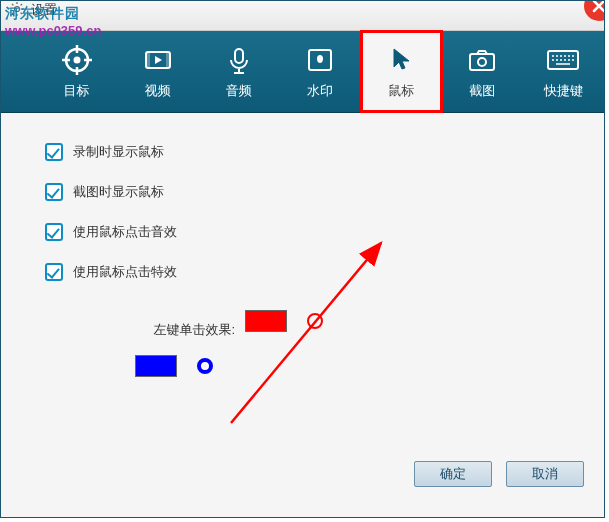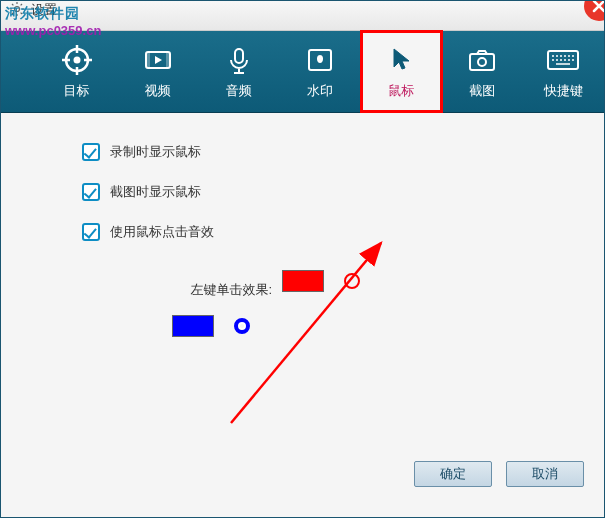--- a/index.html
+++ b/index.html
@@ -10,24 +10,24 @@
 .titlebar .title { font-size: 13px; color: #333; }
 .close-btn { position: absolute; right: -10px; top: -10px; width: 30px; height: 30px; border-radius: 50%; background: #e8362a; display: flex; align-items: center; justify-content: center; cursor: pointer; z-index: 20; }
 .close-btn svg { width: 14px; height: 14px; }
 .watermark { position: absolute; top: 4px; left: 4px; z-index: 5; pointer-events: none; opacity: 0.9; }
 .watermark .logo-txt { color: #0a7aa8; font-size: 14px; font-weight: bold; letter-spacing: 1px; }
 .watermark .url { color: #a21caf; font-size: 13px; font-weight: bold; }
 .tabbar { height: 82px; background: linear-gradient(#1a6d8a, #0d5a77); display: flex; border-bottom: 1px solid #083d52; padding-left: 35px; }
 .tab { flex: 1; display: flex; flex-direction: column; align-items: center; justify-content: center; color: #fff; cursor: pointer; position: relative; gap: 6px; }
 .tab .icon { height: 32px; display: flex; align-items: center; justify-content: center; }
 .tab .label { font-size: 13px; }
-.tab.active { background: #f5f5f5; color: #be185d; }
+.tab.active { background: #f5f5f5; color: #404040; }
 .tab.active .icon svg { stroke: #0d5a77; fill: #0d5a77; }
 .tab.highlight-box { outline: 3px solid #ff0000; outline-offset: -2px; }
-.content { padding: 30px 81px; position: relative; height: 340px; }
+.content { padding: 30px 44px; position: relative; height: 340px; }
 .checkbox-row { display: flex; align-items: center; margin-bottom: 22px; cursor: pointer; }
 .checkbox { width: 18px; height: 18px; border: 2px solid #0d8dc4; border-radius: 3px; margin-right: 10px; display: flex; align-items: center; justify-content: center; background: #fff; }
 .checkbox.checked::after { content: ""; width: 10px; height: 5px; border-left: 2px solid #0d8dc4; border-bottom: 2px solid #0d8dc4; transform: rotate(-50deg) translateY(-1px); }
 .checkbox-row .lbl { font-size: 13px; color: #333; }
 .color-rows { margin-top: 20px; margin-left: 90px; }
 .color-row { display: flex; align-items: center; margin-bottom: 16px; }
 .color-row .lbl { font-size: 13px; color: #333; width: 100px; text-align: right; margin-right: 10px; margin-top: 18px; }
 .color-swatch { width: 42px; height: 22px; border: 1px solid #666; cursor: pointer; }
 .preview-circle { width: 16px; height: 16px; margin-left: 20px; border-radius: 50%; }
 .ring { border: 2px solid; background: transparent; }
@@ -137,20 +137,24 @@
       <span class="lbl">录制时显示鼠标</span>
     </div>
     <div class="checkbox-row">
       <span class="checkbox checked"></span>
       <span class="lbl">截图时显示鼠标</span>
     </div>
     <div class="checkbox-row">
       <span class="checkbox checked"></span>
       <span class="lbl">使用鼠标点击音效</span>
     </div>
+    <div class="checkbox-row">
+      <span class="checkbox checked"></span>
+      <span class="lbl">使用鼠标点击特效</span>
+    </div>
 
     <div class="color-rows">
       <div class="color-row">
         <span class="lbl">左键单击效果:</span>
         <div class="color-swatch" style="background:#ff0000"></div>
         <div class="preview-circle ring" style="border-color:#ff0000"></div>
       </div>
       <div class="color-row">
         <div class="color-swatch" style="background:#0000ff"></div>
         <div class="preview-circle ring-thick" style="border-color:#0000ff"></div>

